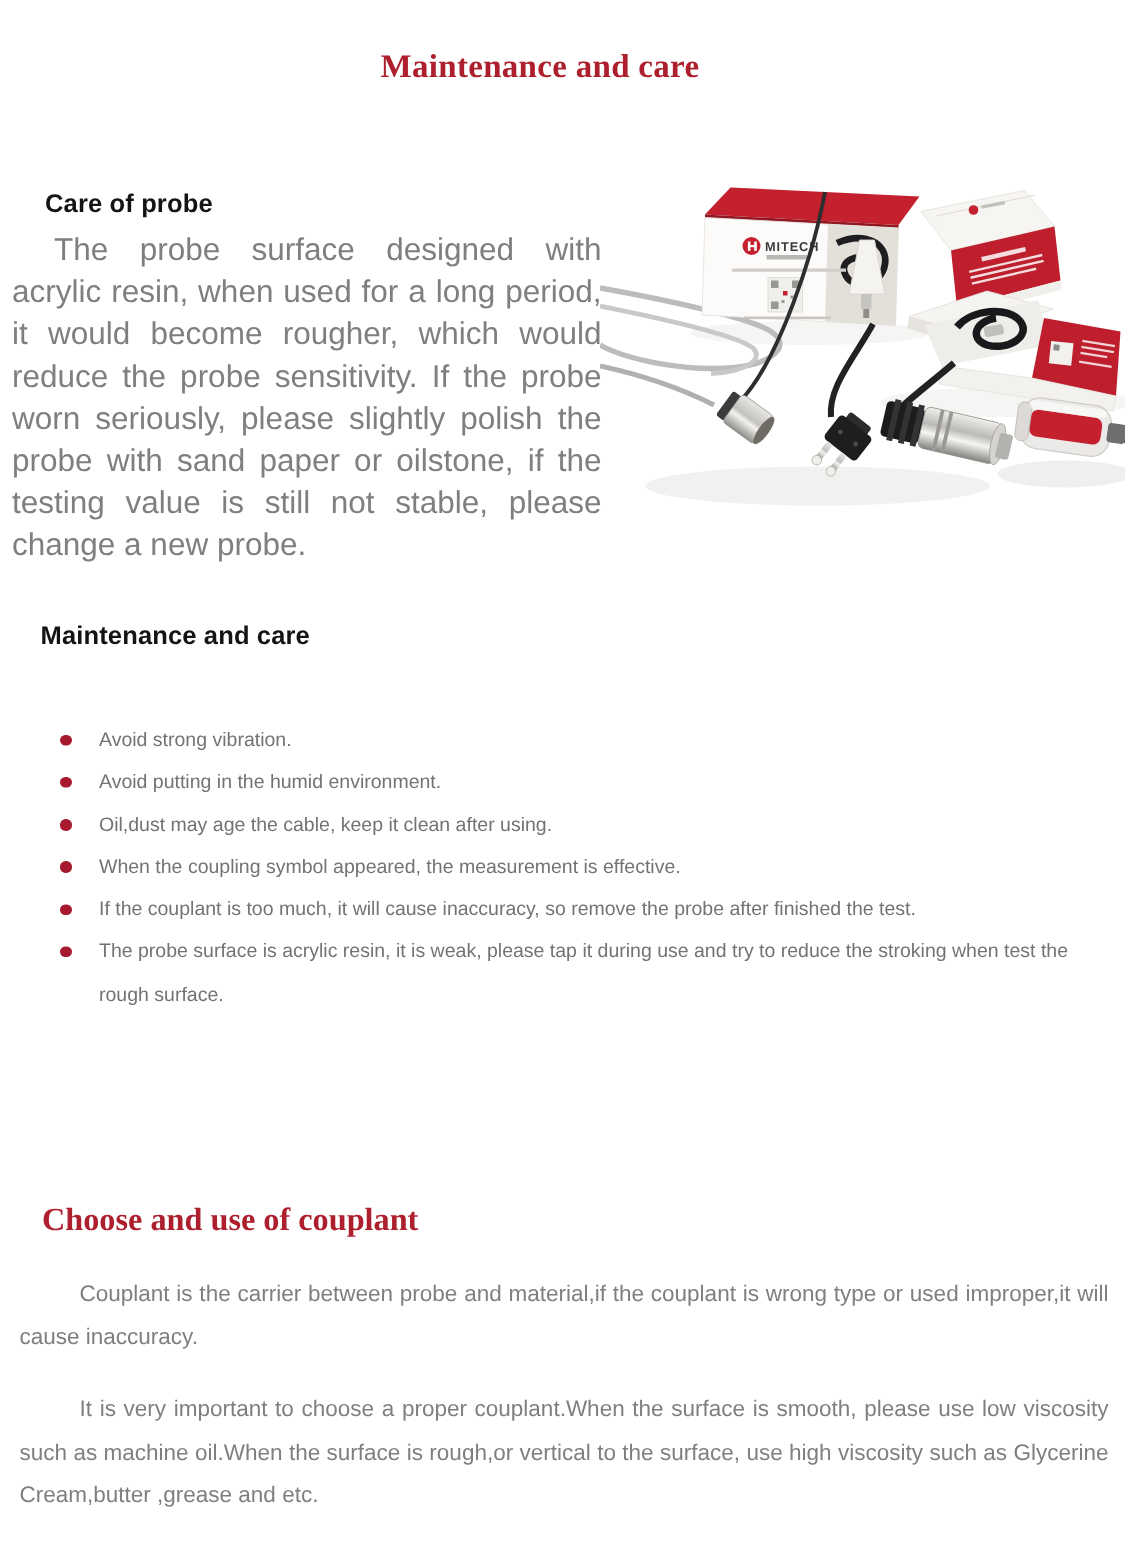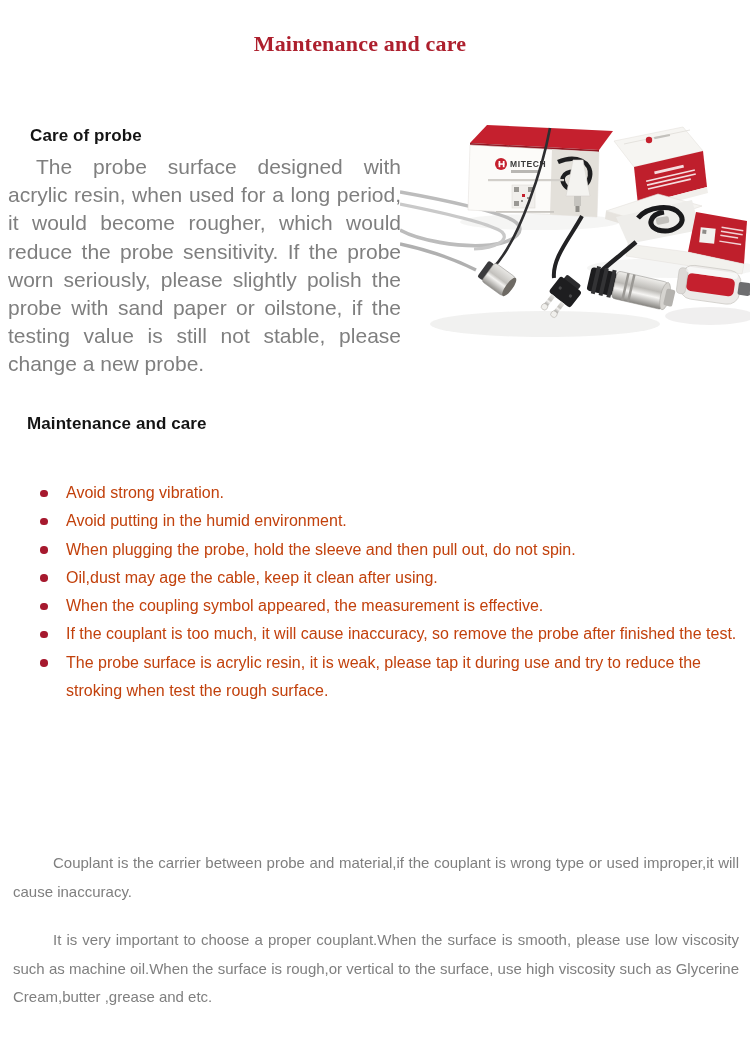--- a/index.html
+++ b/index.html
@@ -22,21 +22,21 @@
     position:absolute;top:153px;left:8px;width:393px;
     font-size:21px;line-height:28.2px;color:var(--body-text,#7f7f7f);
     text-align:justify;text-indent:28px;margin:0;
   }
   .photo{
     position:absolute;left:400px;top:118px;width:350px;height:282px;
   }
   .photo svg{display:block;width:100%;height:100%;}
   .bullets{
     position:absolute;top:479px;left:38px;width:702px;margin:0;padding:0;
-    list-style:none;font-size:16px;line-height:28.3px;color:#c2410c;
+    list-style:none;font-size:13px;line-height:28.3px;color:#737373;
   }
   .bullets li{position:relative;padding-left:28px;margin:0;}
   .bullets .dot{
     position:absolute;left:2px;top:10.5px;width:7.5px;height:7.5px;border-radius:50%;
     background:var(--bullet-red,#a6192e);
   }
   .h-couplant{
     position:absolute;top:801px;left:28px;
     font-family:"Liberation Serif", serif;font-weight:bold;font-size:21.5px;
     color:var(--accent-red,#ad1f2d);
@@ -197,26 +197,26 @@
         <path d="M350,162 L358,164 L358,171 L350,172 Z" fill="#3a3a3c"></path>
       </g>
     </svg>
   </div>
 
   <div class="h-sans h-maint">Maintenance and care</div>
 
   <ul class="bullets">
     <li><span class="dot"></span><span>Avoid strong vibration.</span></li>
     <li><span class="dot"></span><span>Avoid putting in the humid environment.</span></li>
-    <li><span class="dot"></span><span>When plugging the probe, hold the sleeve and then pull out, do not spin.</span></li>
     <li><span class="dot"></span><span>Oil,dust may age the cable, keep it clean after using.</span></li>
     <li><span class="dot"></span><span>When the coupling symbol appeared, the measurement is effective.</span></li>
     <li><span class="dot"></span><span>If the couplant is too much, it will cause inaccuracy, so remove the probe after finished the test.</span></li>
     <li><span class="dot"></span><span>The probe surface is acrylic resin, it is weak, please tap it during use and try to reduce the stroking when test the rough surface.</span></li>
   </ul>
 
+  <div class="h-couplant">Choose and use of couplant</div>
 
   <div class="couplant-body">
     <p>Couplant is the carrier between probe and material,if the couplant is wrong type or used improper,it will cause inaccuracy.</p>
     <p>It is very important to choose a proper couplant.When the surface is smooth, please use low viscosity such as machine oil.When the surface is rough,or vertical to the surface, use high viscosity such as Glycerine Cream,butter ,grease and etc.</p>
   </div>
 
 </div>
 
 </body></html>

